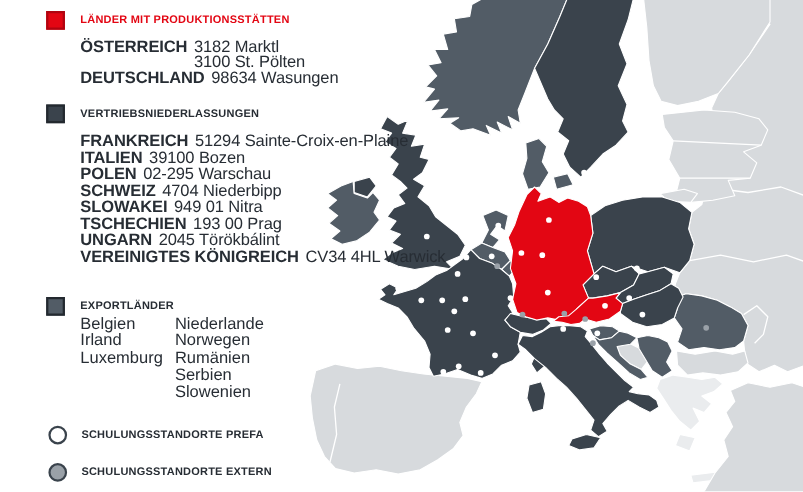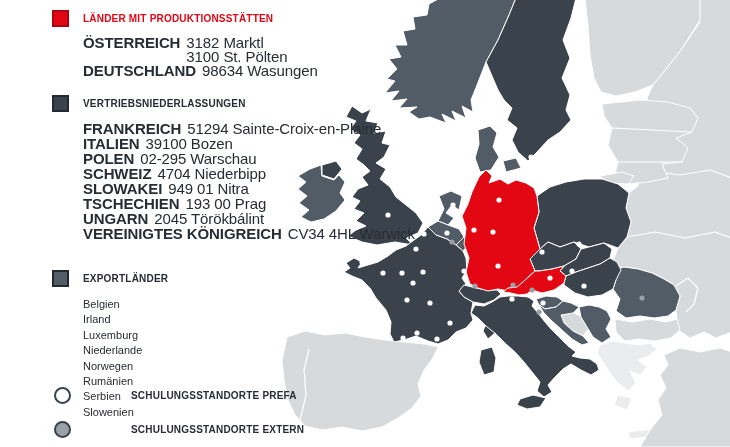--- a/index.html
+++ b/index.html
@@ -3,36 +3,36 @@
 <meta charset="utf-8">
 <style>
   :root{
     --red:#e30613; --dark:#3a434c; --medium:#525c66; --light:#d7dadd;
     --lighter:#eaecee; --sea:#ffffff; --dotExtern:#9aa1a8; --text:#272d34; --swatchBorder:#23292f;
   }
   html,body{margin:0;padding:0;}
   body{width:730px;height:447px;position:relative;overflow:hidden;background:var(--sea);
        font-family:"Liberation Sans",sans-serif;color:var(--text);}
   #map{position:absolute;inset:0;}
-  .legend-sec{position:absolute;left:52px;}
+  .legend-sec{position:absolute;left:42px;}
   .head{display:flex;align-items:flex-start;}
   .swatch{width:17px;height:17px;border:2px solid var(--swatchBorder);box-sizing:border-box;flex:0 0 auto;}
   .swatch.red{background:var(--red);border-color:#b00410;}
   .swatch.dark{background:var(--dark);}
   .swatch.medium{background:var(--medium);}
   .head .title{margin-left:14px;font-size:10px;font-weight:700;letter-spacing:.2px;padding-top:3px;white-space:nowrap;}
   .head .title.red{color:var(--red);}
   .rows{margin-left:31px;margin-top:9px;}
   .prow,.srow{display:flex;font-size:15px;letter-spacing:-.1px;line-height:14px;white-space:nowrap;}
   .srow{line-height:15px;}
   .prow b,.srow b{font-weight:700;margin-right:6px;}
   .addr div{line-height:14px;}
-  .exgrid{margin-left:31px;margin-top:10px;display:flex;font-size:11px;line-height:15.4px;flex-direction:column;}
+  .exgrid{margin-left:31px;display:flex;font-size:15px;line-height:15.4px;}
   .excol{width:86px;}
-  .circ-row{display:flex;align-items:center;gap:47px;}
+  .circ-row{display:flex;align-items:center;}
   .circ{width:13px;height:13px;border-radius:50%;border:2px solid var(--dark);box-sizing:content-box;background:#fff;flex:0 0 auto;margin-left:2px;}
   .circ.gray{background:var(--dotExtern);}
   .circ-row .title{margin-left:13px;font-size:10px;font-weight:700;letter-spacing:.2px;white-space:nowrap;}
   path{stroke:#fff;stroke-width:1;stroke-linejoin:round;}
   .c-dark{fill:var(--dark);} .c-med{fill:var(--medium);} .c-light{fill:var(--light);}
   .c-lighter{fill:var(--lighter);} .c-red{fill:var(--red);}
   .inner-border{fill:none;stroke:#fff;stroke-width:1.2;}
 </style>
 </head>
 <body>

